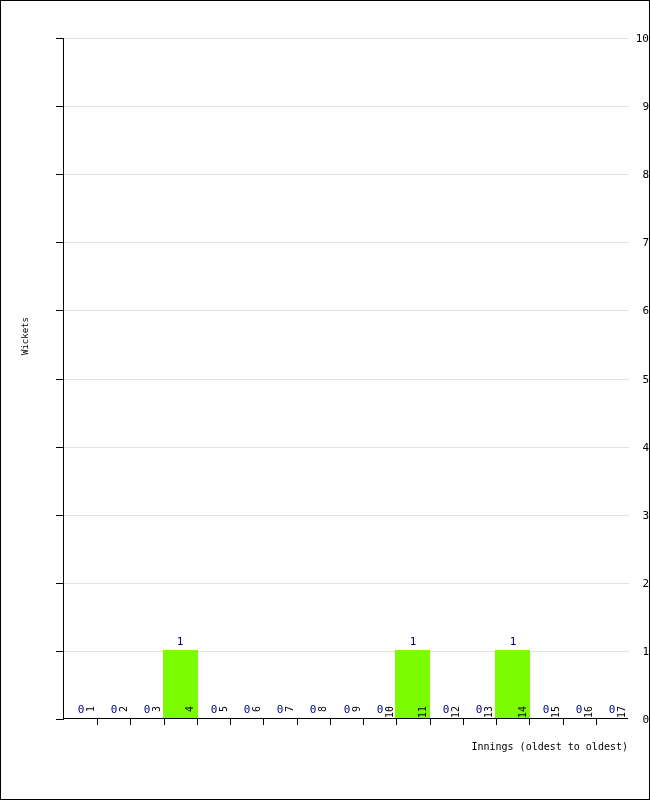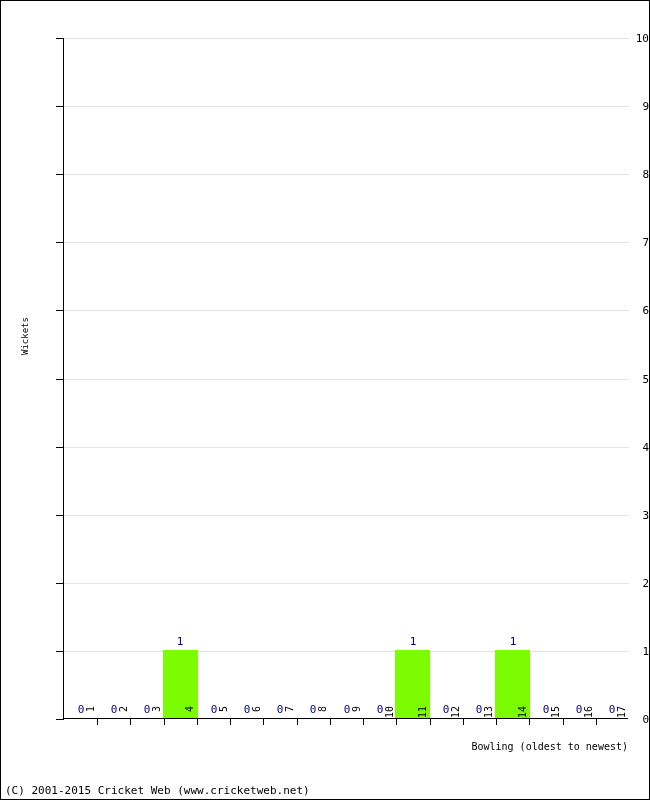--- a/index.html
+++ b/index.html
@@ -247,17 +247,16 @@
         <div class="x-label" style="left: 354px;">11</div>
         <div class="x-label" style="left: 387px;">12</div>
         <div class="x-label" style="left: 420px;">13</div>
         <div class="x-label" style="left: 454px;">14</div>
         <div class="x-label" style="left: 487px;">15</div>
         <div class="x-label" style="left: 520px;">16</div>
         <div class="x-label" style="left: 553px;">17</div>
       </div>
   </div>
 
-  <div id="x-axis-title">Bowling (oldest to newest)</div>
-
-  <div id="footer-note">(C) 2001-2015 Cricket Web (www.cricketweb.net)</div>
+  <div id="x-axis-title">Innings (oldest to oldest)</div>
+
 
 </div>
 
 </body></html>

